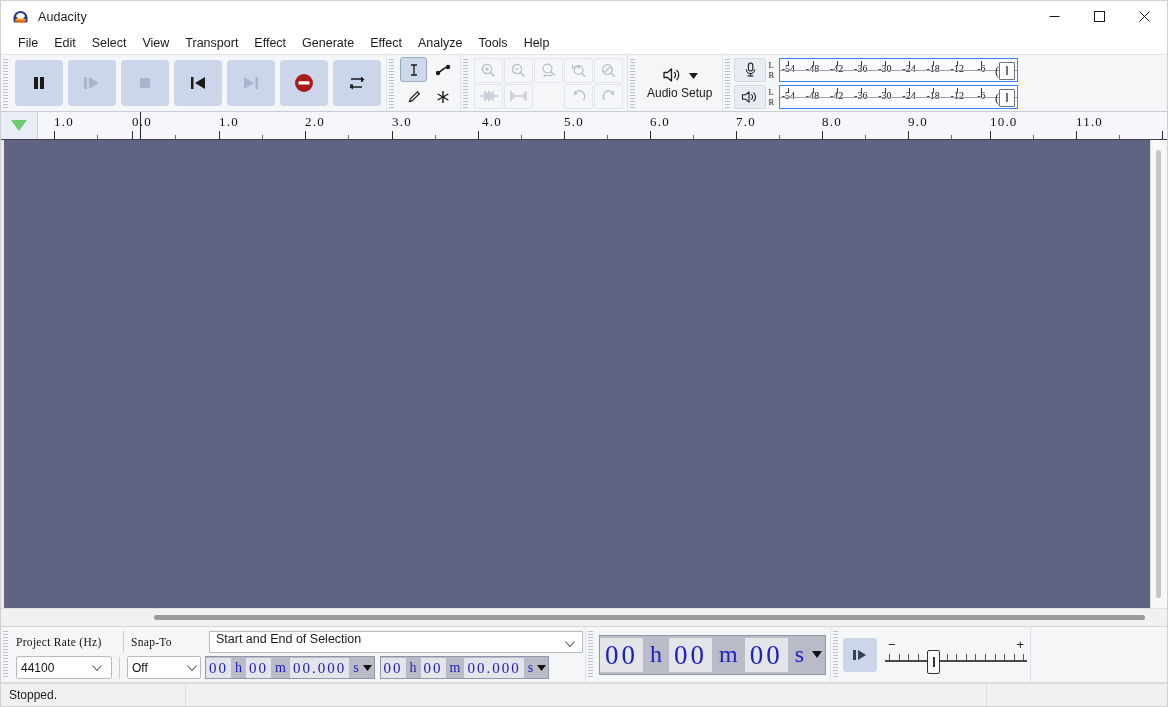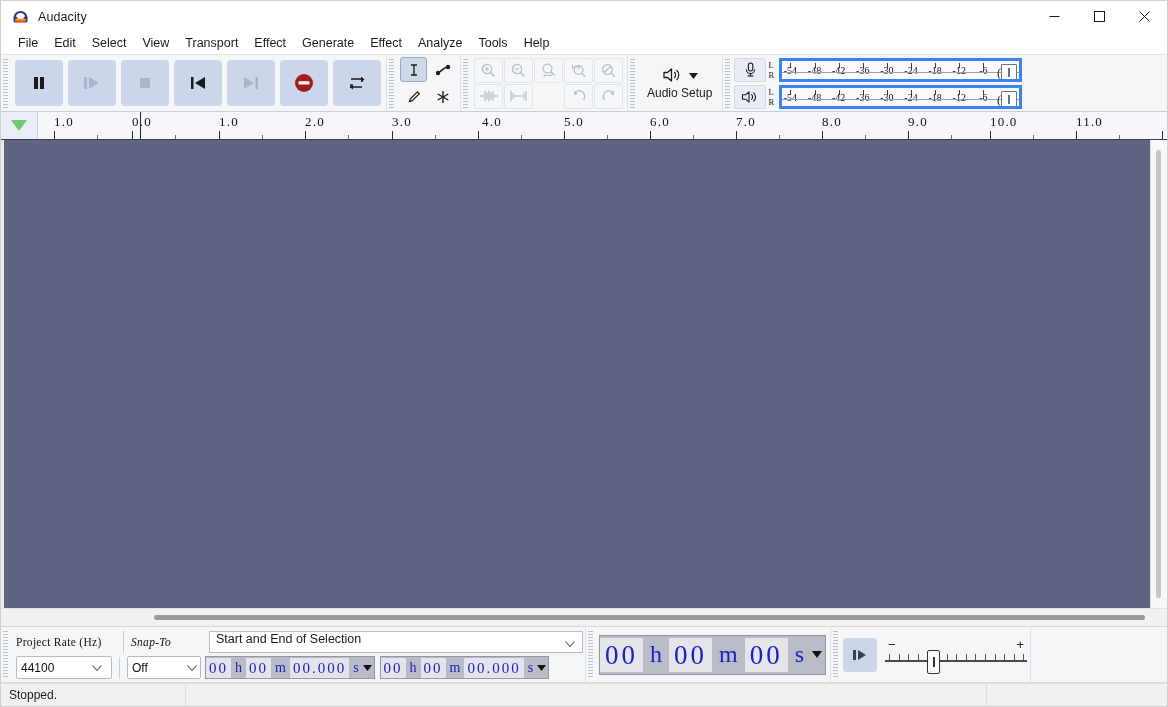--- a/index.html
+++ b/index.html
@@ -216,21 +216,21 @@
     flex-direction: column;
     justify-content: center;
     font-size: 8.5px;
     line-height: 10px;
     color: #1b1b1b;
     padding-left: 2px;
     font-family: "Liberation Serif", serif;
   }
   .meter-bar {
     width: 237px;
-    border: 3px solid #3b82f6;
+    border: 1px solid #3b82f6;
     background: #fbfbfd;
     position: relative;
     overflow: hidden;
   }
   .meter-scale {
     position: absolute;
     inset: 0;
     font-family: "Liberation Serif", serif;
   }
   .meter-tick {
@@ -1000,21 +1000,21 @@
 
     <div class="tb">
       <div class="grip"></div>
       <div class="sel-toolbar">
 
         <div class="sel-line">
           <div style="width:100px;padding-left:4px;">
             <span class="sel-label">Project Rate (Hz)</span>
           </div>
           <div class="vsep"></div>
-          <div style="width:78px;font-style:italic;">
+          <div style="width:78px;">
             <span class="sel-label">Snap-To</span>
           </div>
           <div class="sel-mode">
             <span>Start and End of Selection</span>
             <span style="position:absolute;right:7px;top:5px;">
               <svg width="10" height="7" viewBox="0 0 10 7">
                   <polyline points="0.5,0.5 5,5.5 9.5,0.5" fill="none" stroke="#555" stroke-width="1.1"></polyline>
                 </svg>
             </span>
           </div>

